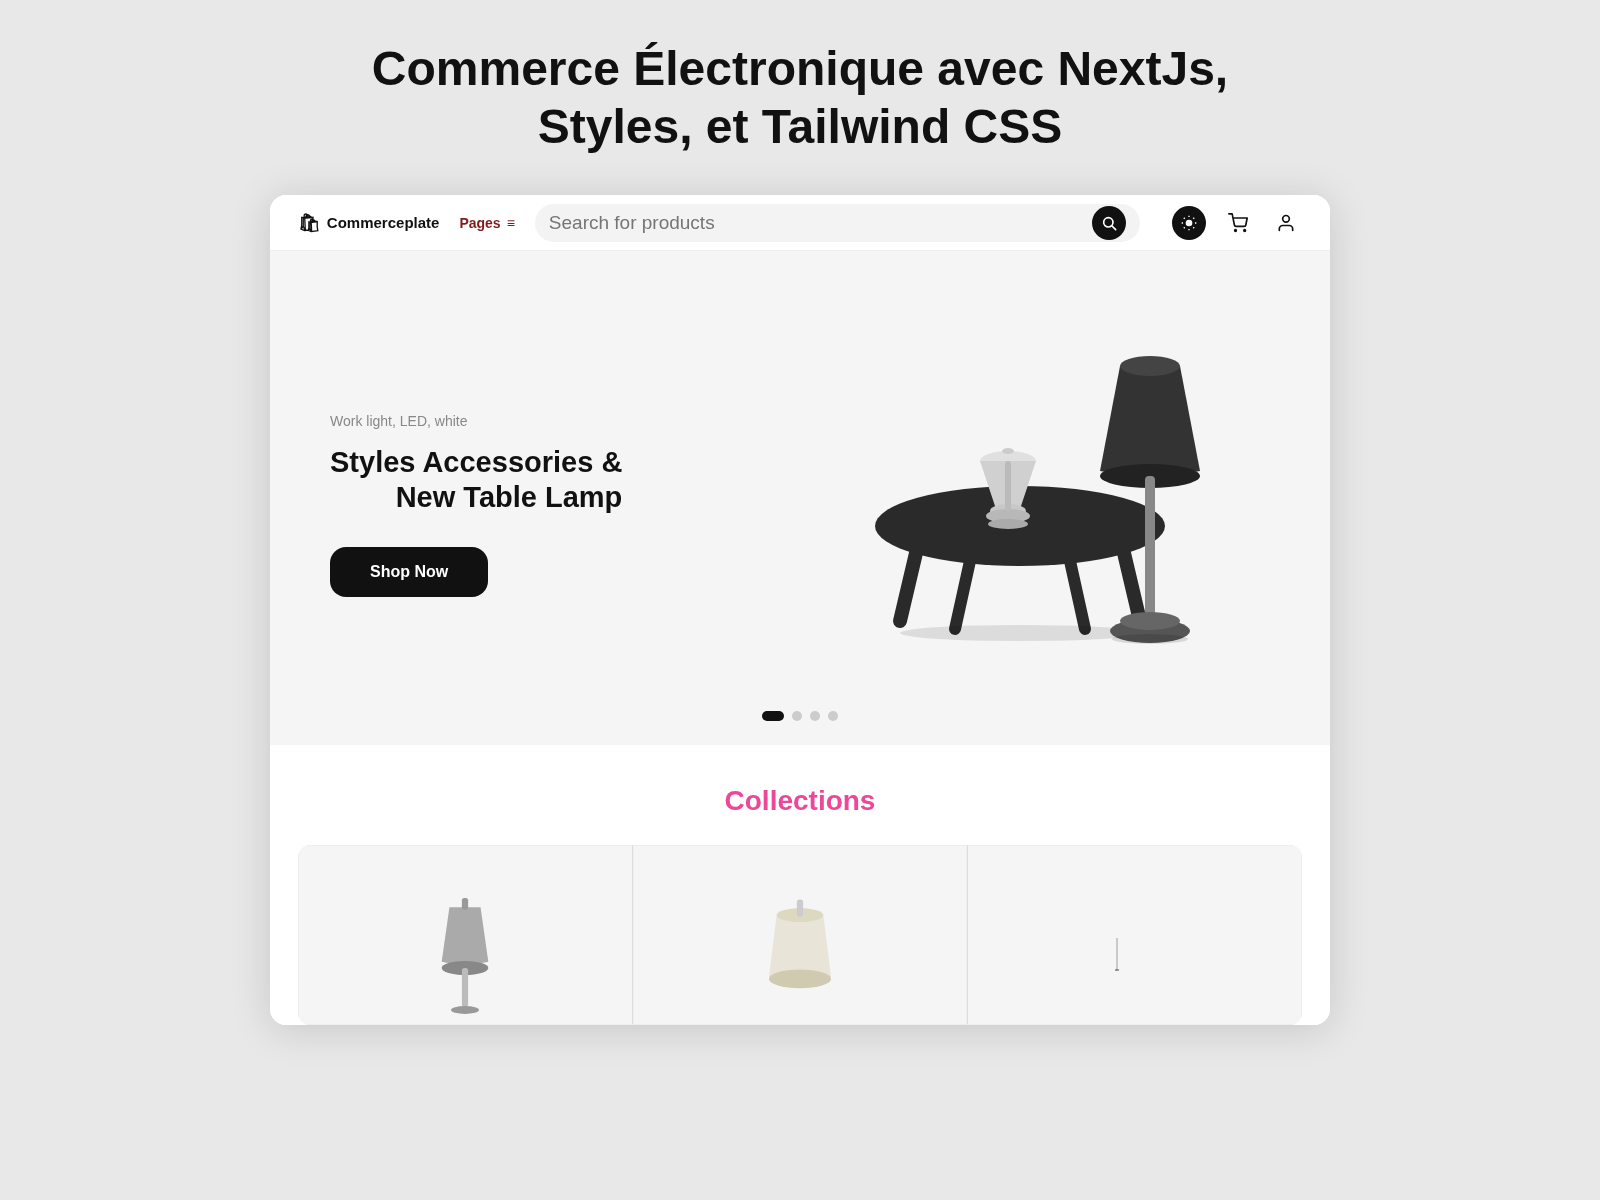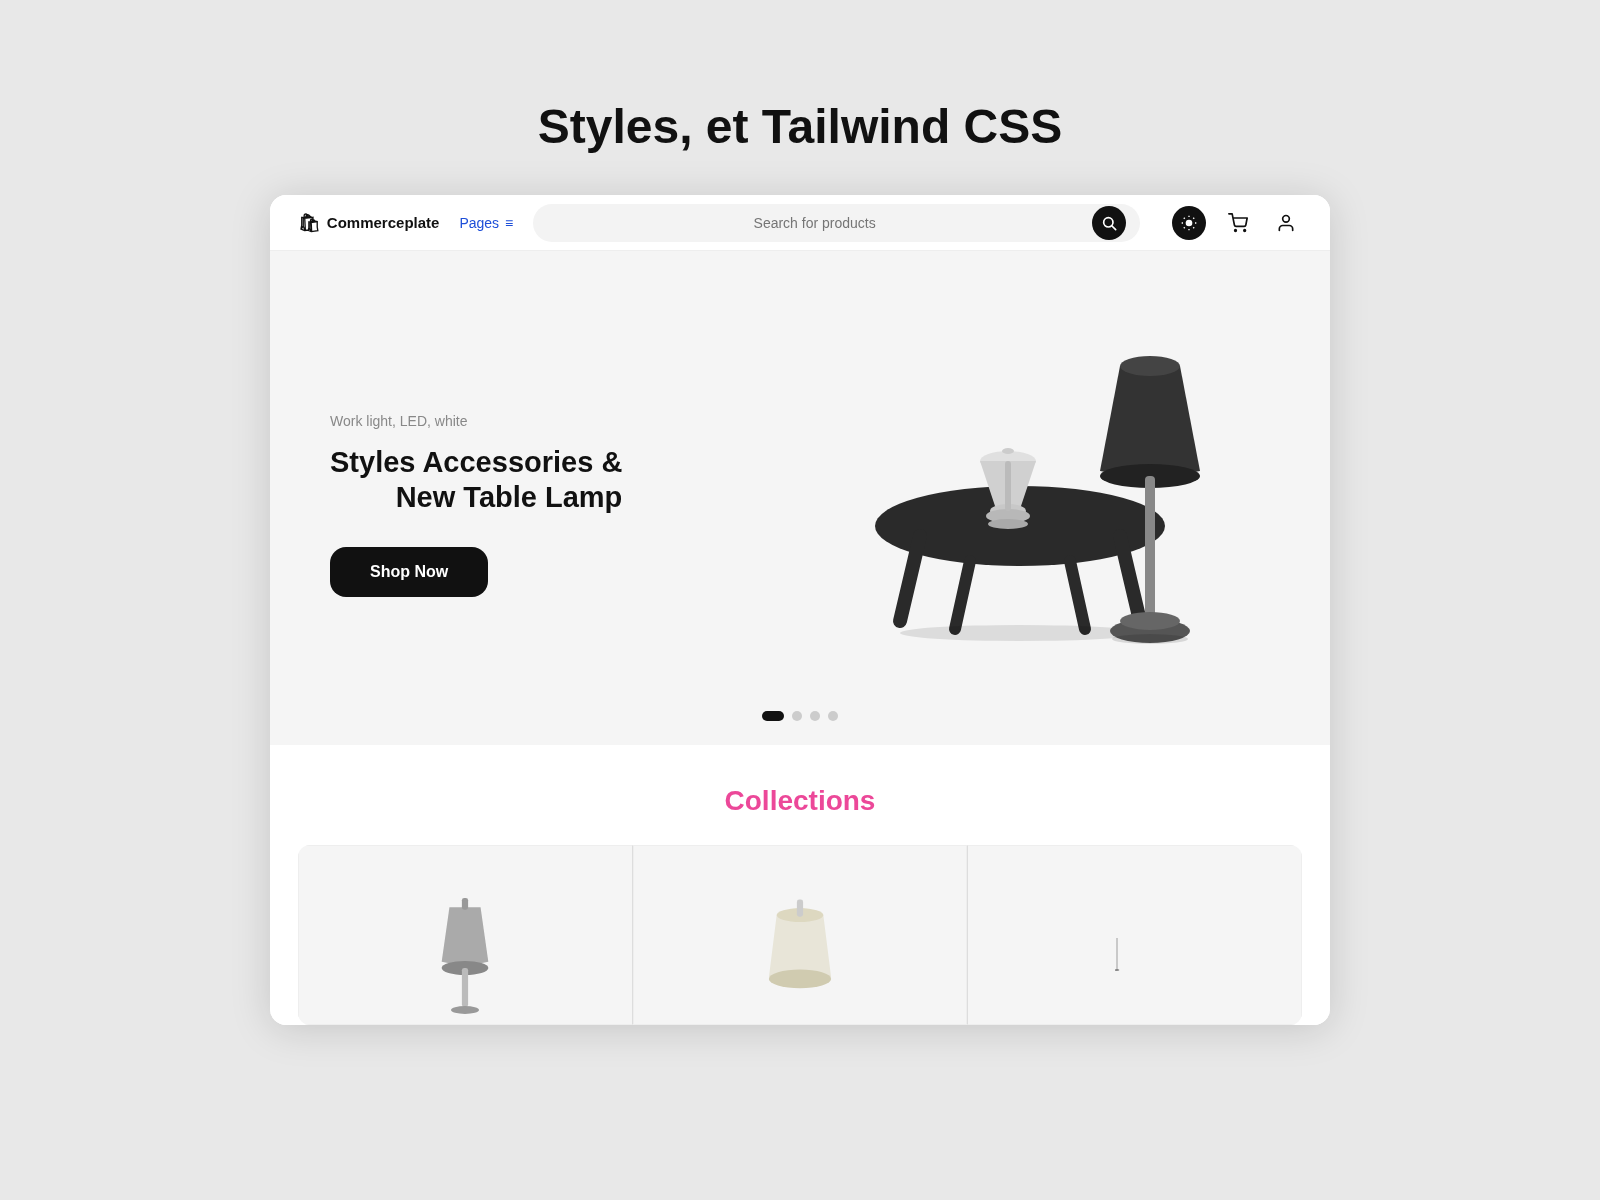--- a/index.html
+++ b/index.html
@@ -55,46 +55,45 @@
 
     .logo-icon {
       font-size: 18px;
     }
 
     .nav-pages {
       display: flex;
       align-items: center;
       gap: 6px;
       font-size: 14px;
-      font-weight: 400;
-      color: #1d4ed8;
+      font-weight: 700;
+      color: #7f1d1d;
       cursor: pointer;
       white-space: nowrap;
       text-align: center;
     }
 
     .search-bar {
       flex: 1;
       display: flex;
       align-items: center;
       background: #f3f3f3;
       border-radius: 24px;
       padding: 0 14px;
       height: 38px;
       gap: 10px;
     }
 
     .search-input {
       flex: 1;
       border: none;
       background: transparent;
-      font-size: 14px;
+      font-size: 19px;
       color: #4c1d95;
       outline: none;
-      text-align: center;
     }
 
     .search-btn {
       width: 34px;
       height: 34px;
       background: #111;
       border-radius: 50%;
       display: flex;
       align-items: center;
       justify-content: center;
@@ -253,21 +252,21 @@
       border-right: 1px solid #ddd;
     }
     .collection-item:last-child {
       border-left: 1px solid #ddd;
     }
   </style>
 </head>
 <body>
 
 <h1 class="page-heading">
-  <br>
+  <span>Commerce Électronique avec NextJs,</span><br>
   <span>Styles, et Tailwind CSS</span>
 </h1>
 
 <div class="browser-window">
 
   <nav class="navbar">
 
     <div class="logo">
       <span class="logo-icon">🛍</span>
       <span>Commerceplate</span>

